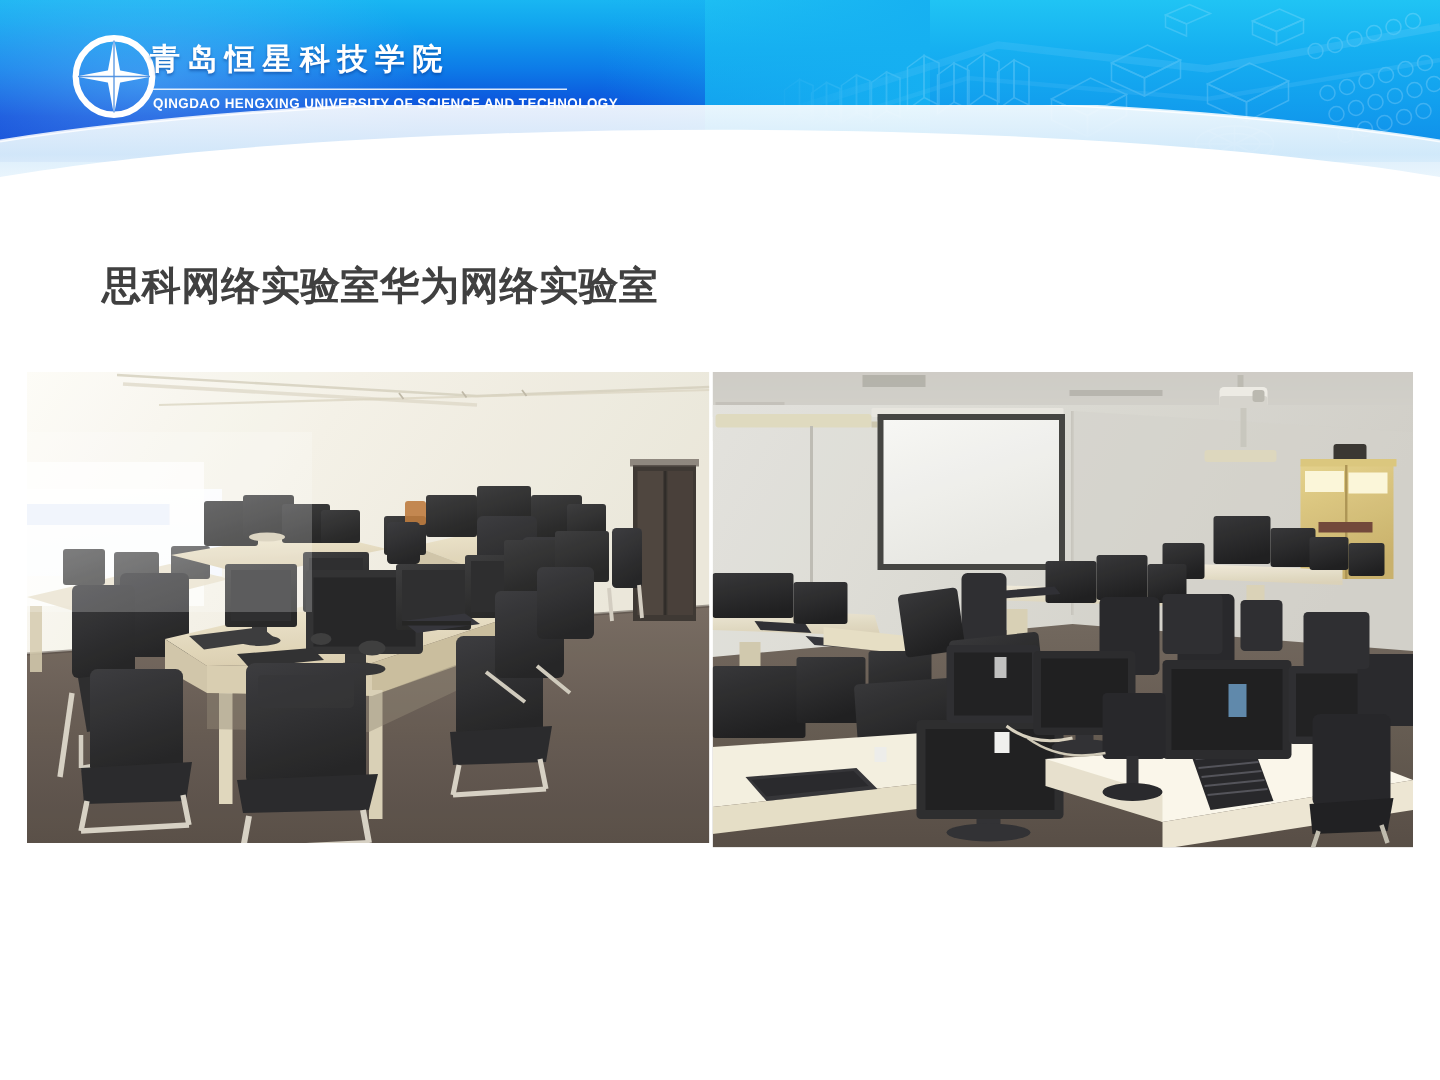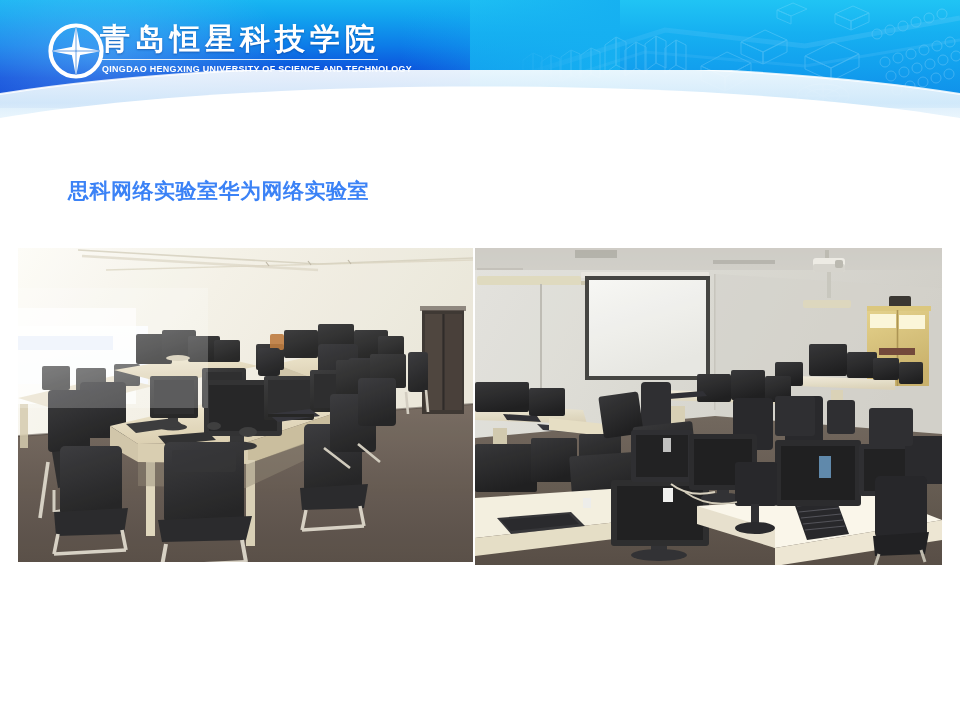--- a/index.html
+++ b/index.html
@@ -43,38 +43,38 @@
   .wave{position:absolute;left:0;top:70px;width:960px;height:72px;}
   .wave svg{display:block;}
 
   
   .logo{position:absolute;left:47px;top:22px;width:58px;height:58px;}
   .logo svg{display:block;}
 
   .logo-text{position:absolute;left:100px;top:22px;width:290px;height:58px;}
   .uni-cn{
     position:absolute;left:0;top:0;width:286px;height:36px;
-    color:#ffffff;font-size:30px;font-weight:bold;letter-spacing:5px;
+    color:#ffffff;font-size:20px;font-weight:bold;letter-spacing:5px;
     font-family:"DejaVu Sans","Liberation Sans",sans-serif;
     white-space:nowrap;line-height:34px;
     text-shadow:0 1px 2px rgba(0,40,120,.45);
   }
   .uni-rule{position:absolute;left:2px;top:37px;width:276px;height:1px;background:rgba(255,255,255,.85);}
   .uni-en{
     position:absolute;left:2px;top:40px;width:290px;
     color:#ffffff;font-size:9.2px;font-weight:bold;letter-spacing:.35px;
     white-space:nowrap;line-height:14px;
     font-family:"Liberation Sans","DejaVu Sans",sans-serif;
     transform:scaleX(.97);transform-origin:left center;
   }
 
   
   .slide-title{
     position:absolute;left:68px;top:178px;
-    color:#3b82f6;font-size:21px;font-weight:bold;letter-spacing:.5px;
+    color:#404040;font-size:26px;font-weight:bold;letter-spacing:.5px;
     font-family:"DejaVu Sans","Liberation Sans",sans-serif;
     white-space:nowrap;line-height:26px;
   }
 
   
   .photo{position:absolute;overflow:hidden;}
   .photo-left{left:18px;top:248px;width:455px;height:314px;}
   .photo-right{left:475px;top:248px;width:467px;height:317px;}
   .photo svg{display:block;width:100%;height:100%;}
 </style>

